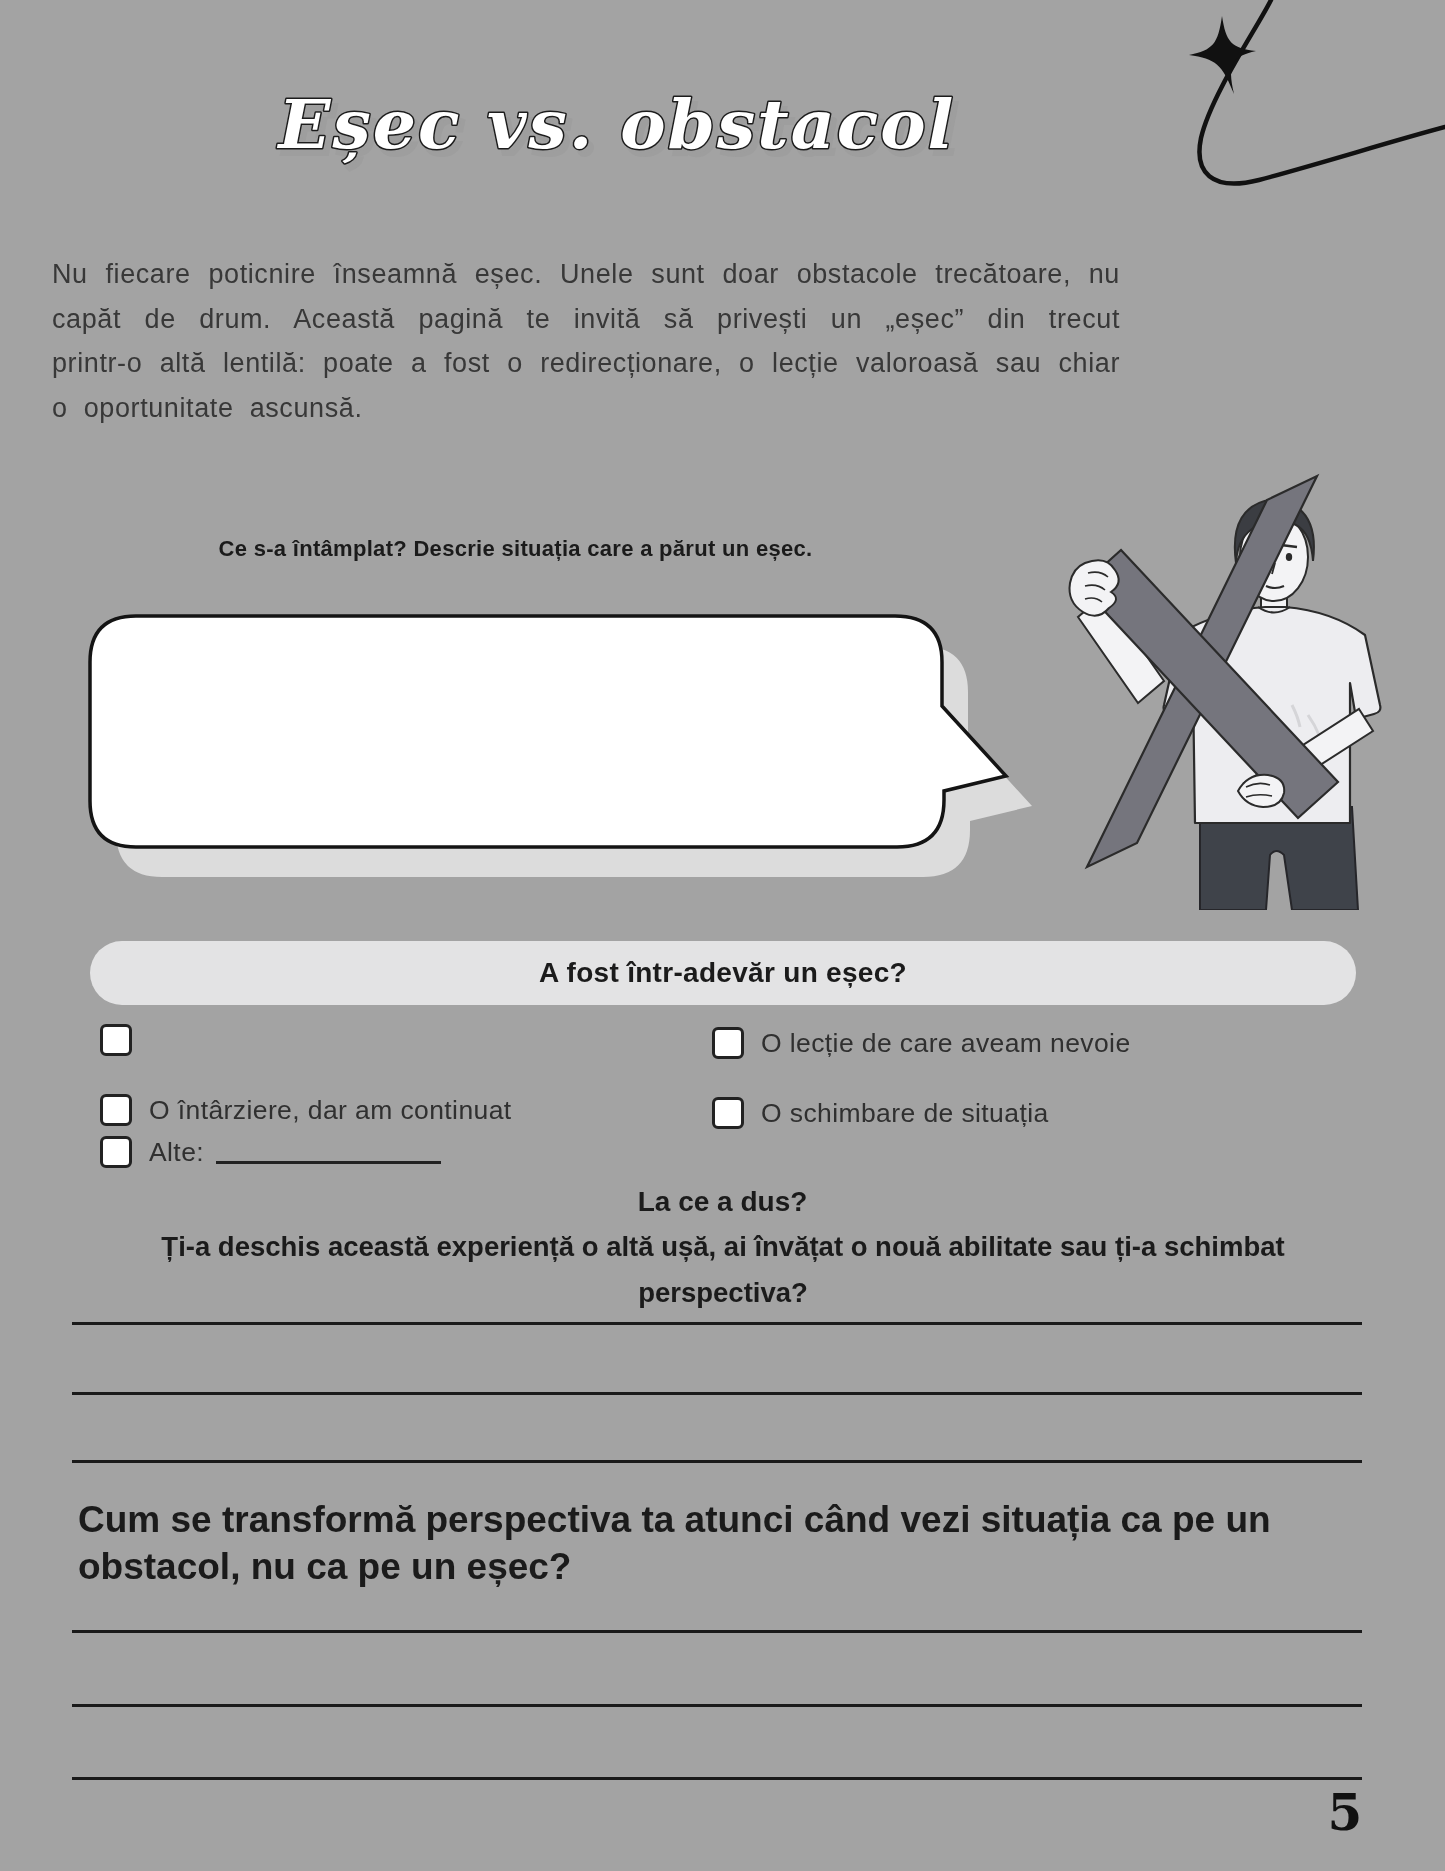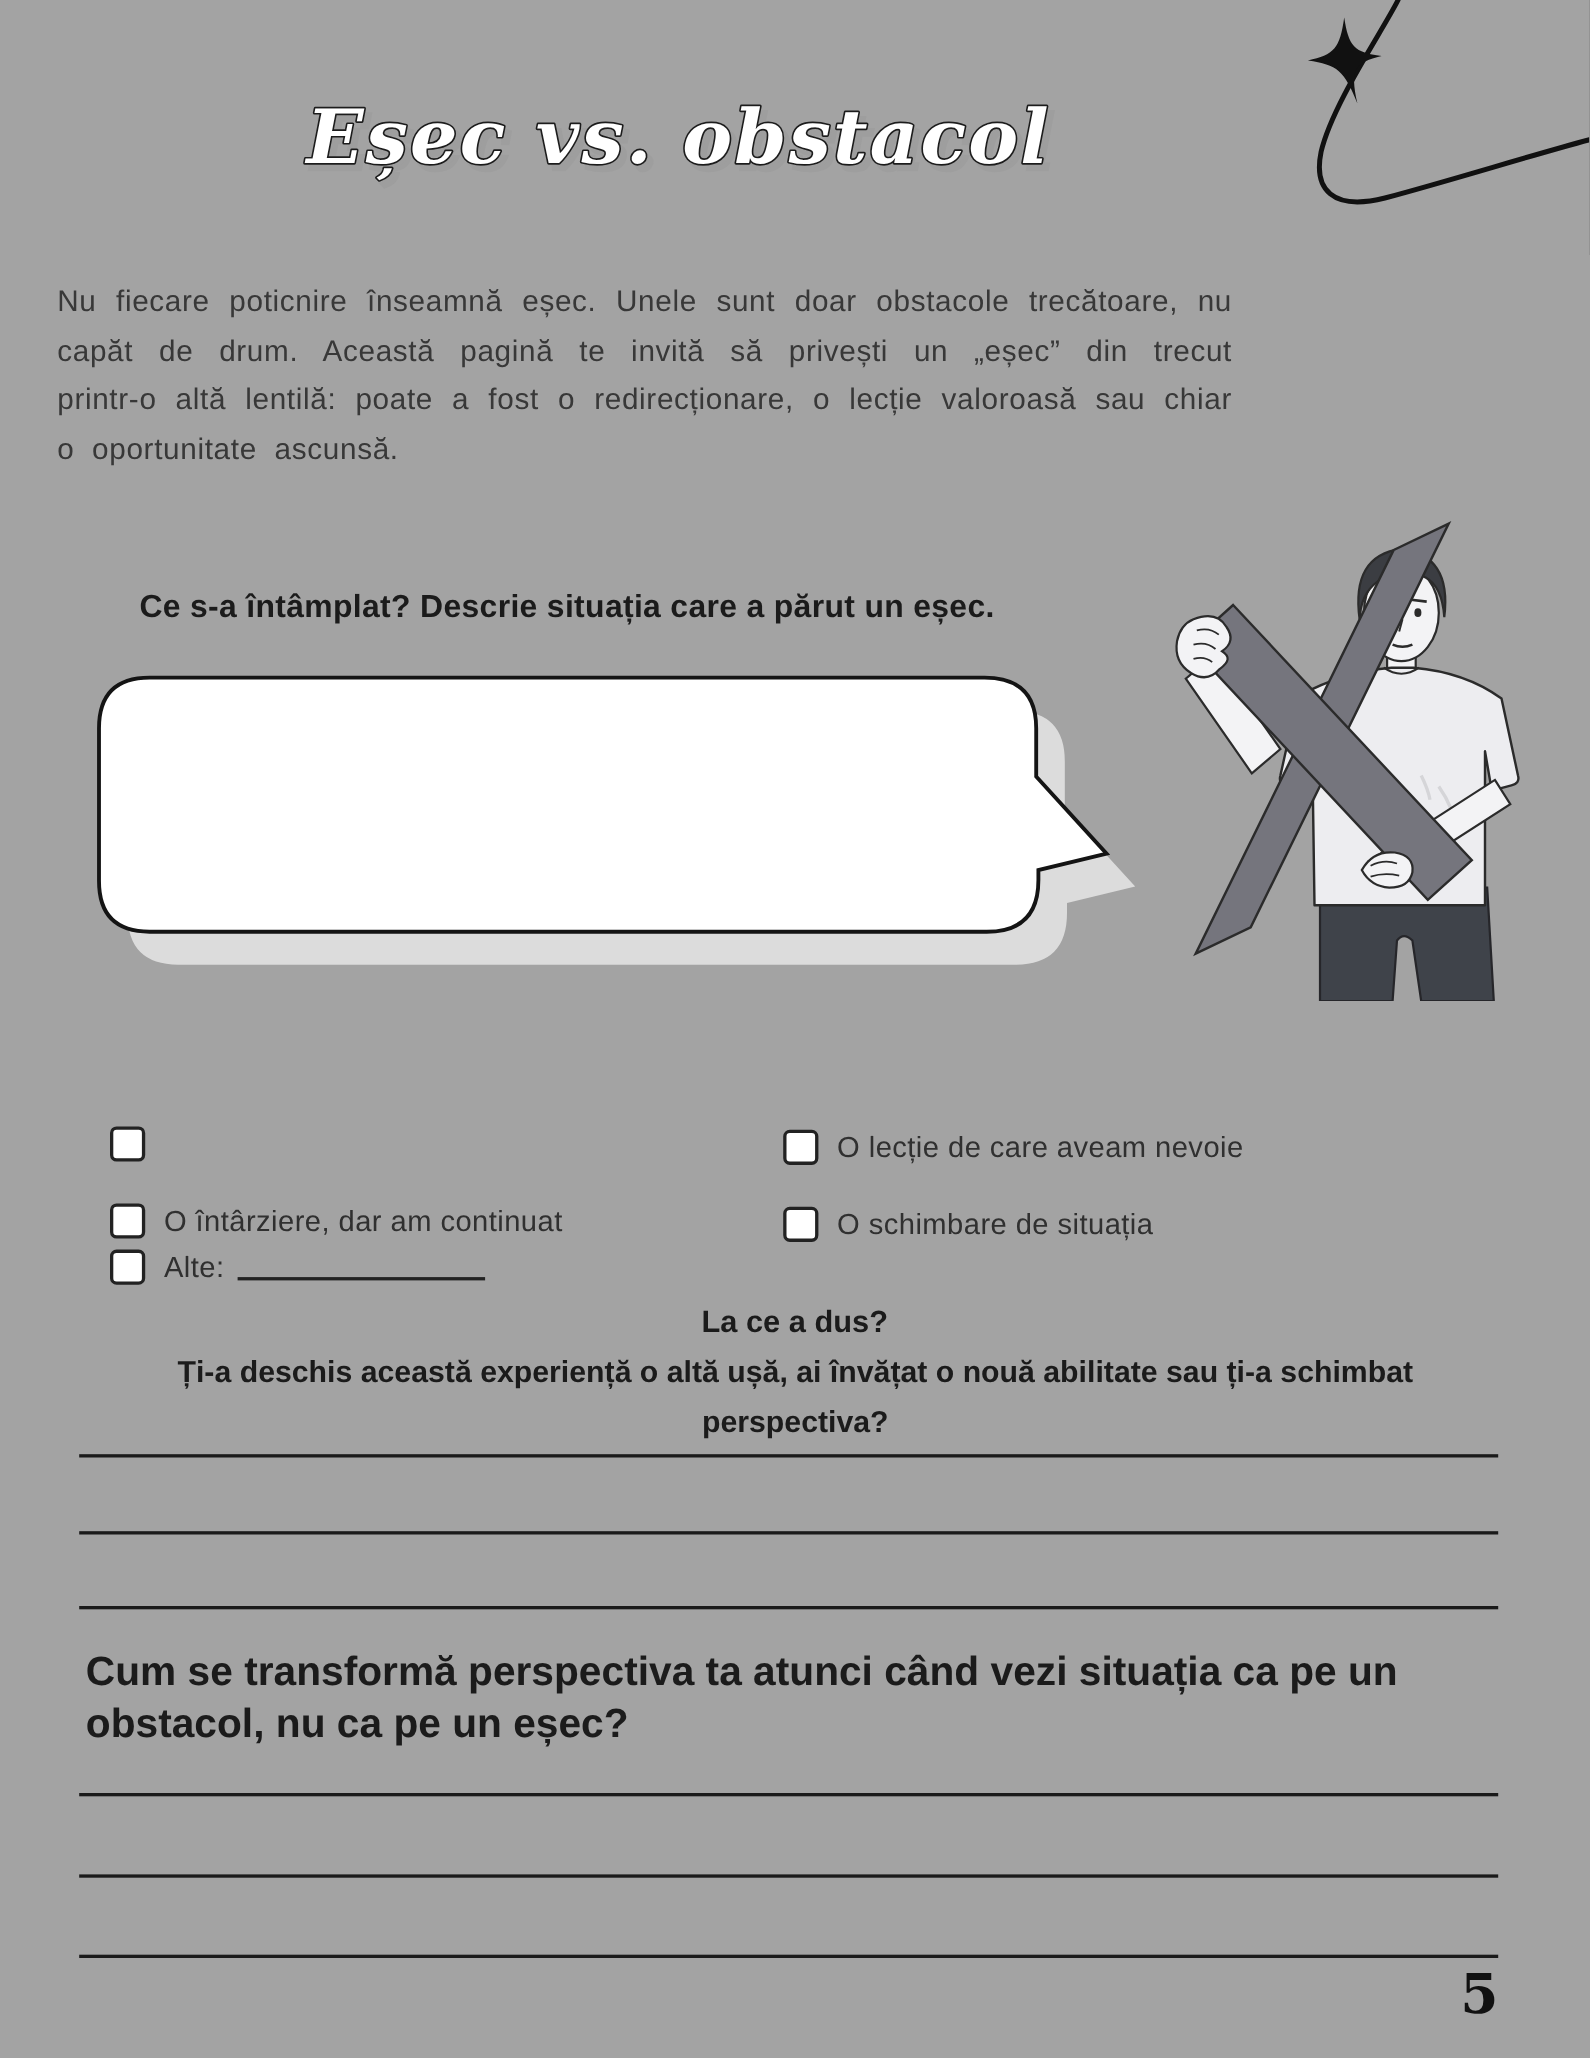--- a/index.html
+++ b/index.html
@@ -22,21 +22,21 @@
   .swoosh { position:absolute; top:0; right:0; width:456px; height:212px; }
   
   .intro {
     position:absolute; left:52px; top:252px; width:1068px; margin:0;
     font-size:27px; line-height:44.5px; letter-spacing:.6px; word-spacing:8px;
     text-align:justify; color:#383838;
   }
   
   .prompt1 {
     position:absolute; left:89px; top:536px; width:853px; margin:0;
-    text-align:center; font-size:29px; font-weight:bold; color:#1b1b1b;
+    text-align:center; font-size:22px; font-weight:bold; color:#1b1b1b;
     letter-spacing:.3px;
   }
   
   .bubble { position:absolute; left:80px; top:600px; width:990px; height:290px; }
   
   .person { position:absolute; left:1030px; top:455px; width:400px; height:455px; }
   
   .banner {
     position:absolute; left:90px; top:941px; width:1266px; height:64px;
     background:#e3e3e4; border-radius:33px;
@@ -129,20 +129,23 @@
 
     <polygon points="237,45 287,21 107,388 57,412" fill="#75757d" stroke="#2b2b2b" stroke-width="2.2"></polygon>
     <polygon points="91,95 308,327 268,363 51,131" fill="#75757d" stroke="#2b2b2b" stroke-width="2.2"></polygon>
 
     <path d="M 55 108 Q 76 100 85 115 Q 94 128 81 137 Q 92 144 79 153 Q 68 166 53 157 Q 37 147 40 128 Q 43 113 55 108 Z" fill="#f3f3f5" stroke="#2b2b2b" stroke-width="2"></path>
     <path d="M 58 118 Q 70 115 78 122 M 55 131 Q 67 128 75 135 M 55 144 Q 65 141 72 147" stroke="#2b2b2b" stroke-width="1.6" fill="none"></path>
     <path d="M 208 336 Q 218 318 238 320 Q 256 323 254 338 Q 251 352 233 352 Q 216 351 208 336 Z" fill="#f3f3f5" stroke="#2b2b2b" stroke-width="2"></path>
     <path d="M 216 332 Q 228 326 240 330 M 216 342 Q 228 338 242 341" stroke="#2b2b2b" stroke-width="1.6" fill="none"></path>
   </svg>
 
+  <div class="banner">
+    <span>A fost într-adevăr un eșec?</span>
+  </div>
 
   <div class="row r1l">
     <span class="cb" role="checkbox" aria-checked="false"></span>
   </div>
   <div class="row r1r">
     <span class="cb" role="checkbox" aria-checked="false"></span>
     <span class="opt">O lecție de care aveam nevoie</span>
   </div>
   <div class="row r2l">
     <span class="cb" role="checkbox" aria-checked="false"></span>

